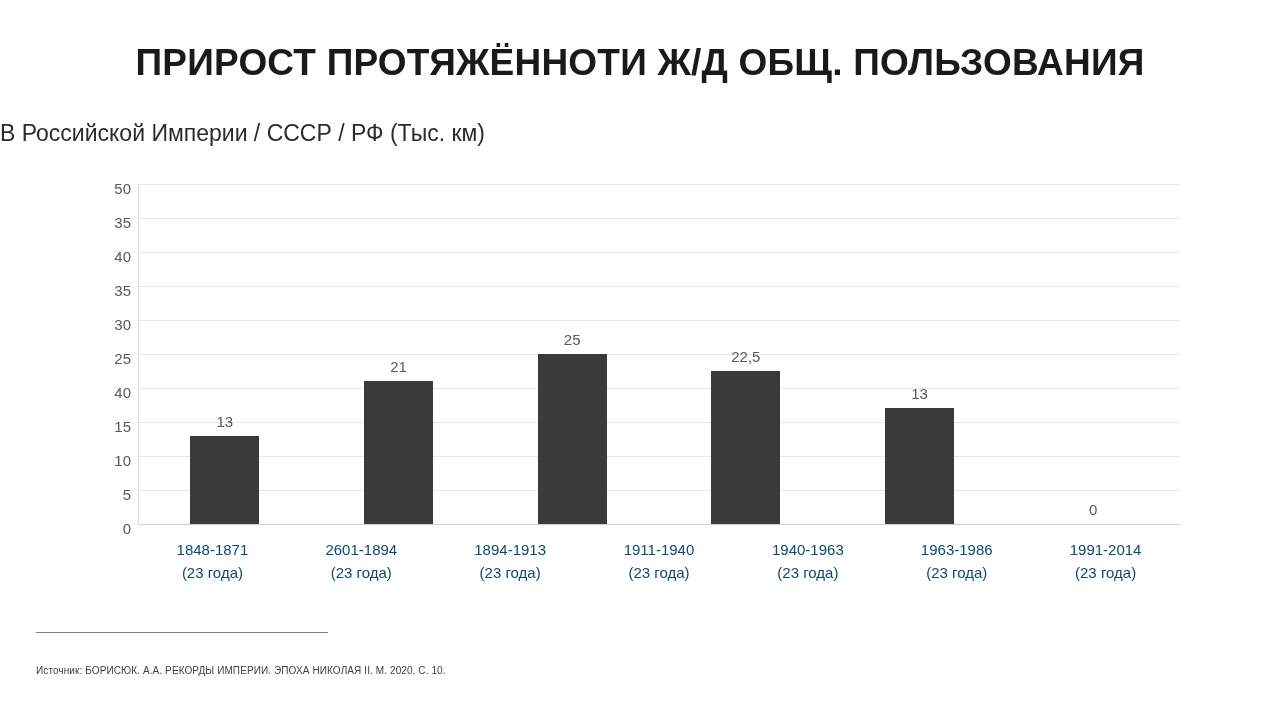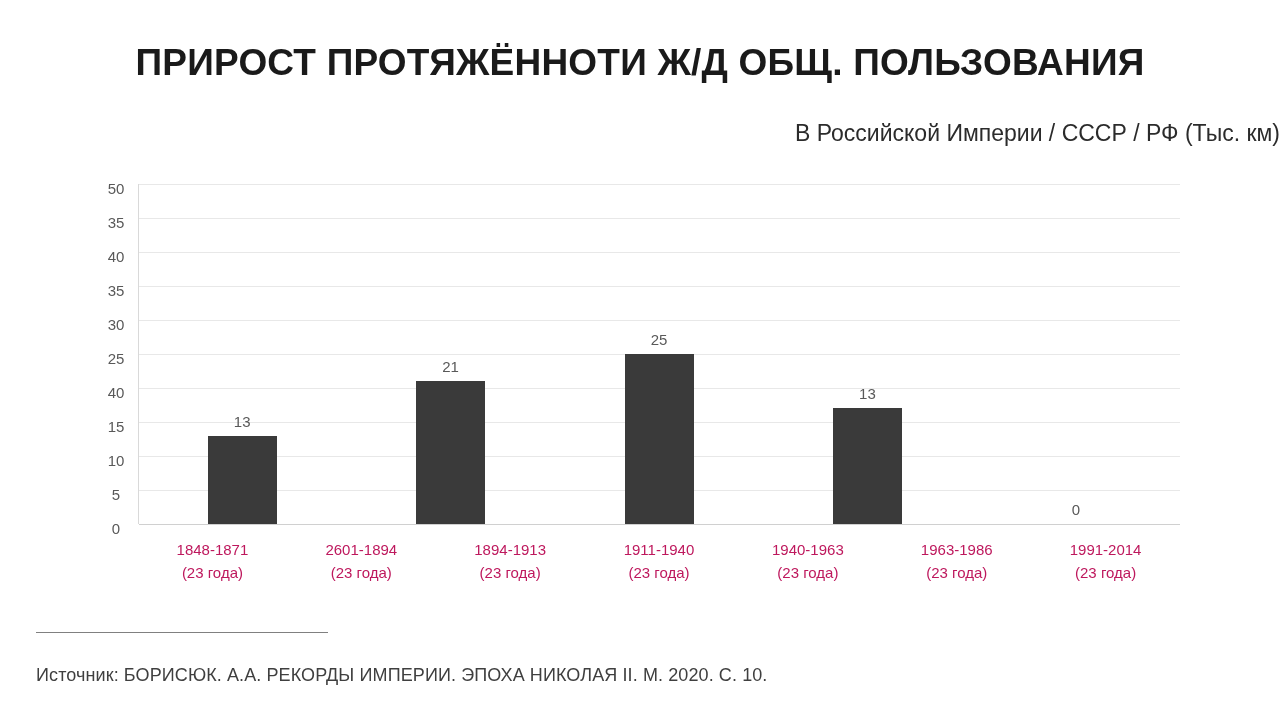--- a/index.html
+++ b/index.html
@@ -30,21 +30,21 @@
     font-size: 37px;
     font-weight: bold;
     color: #1a1a1a;
     letter-spacing: 0.2px;
   }
   .subtitle {
     position: absolute;
     top: 120px;
     left: 0;
     width: 1280px;
-    text-align: right;
+    text-align: left;
     font-size: 23px;
     font-weight: normal;
     color: #2b2b2b;
   }
 
   
   .chart {
     position: absolute;
     left: 100px;
     top: 180px;
@@ -66,21 +66,21 @@
     height: 1px;
     background: #e8e8e8;
   }
   .gridline.base {
     background: #d0d0d0;
   }
   .ytick {
     position: absolute;
     left: 0;
     width: 30px;
-    text-align: center;
+    text-align: right;
     font-size: 15px;
     color: #595959;
     transform: translateY(-50%);
   }
   .bars {
     position: absolute;
     left: 38px;
     top: 4px;
     right: 10px;
     height: 340px;
@@ -117,38 +117,38 @@
     left: 38px;
     right: 10px;
     top: 358px;
     display: flex;
     justify-content: space-around;
   }
   .xlabel {
     flex: 1 1 0;
     text-align: center;
     font-size: 15px;
-    color: #be185d;
+    color: #0c4a6e;
     line-height: 1.55;
   }
 
   
   .footer-rule {
     position: absolute;
     left: 36px;
     top: 632px;
     width: 292px;
     height: 1px;
     background: #808080;
   }
   .source {
     position: absolute;
     left: 36px;
     top: 665px;
-    font-size: 18px;
+    font-size: 10px;
     color: #3f3f3f;
     letter-spacing: 0.1px;
   }
 </style>
 </head>
 <body>
 
 <div class="slide">
 
   <div class="title">ПРИРОСТ ПРОТЯЖЁННОТИ Ж/Д ОБЩ. ПОЛЬЗОВАНИЯ</div>
@@ -186,20 +186,24 @@
         </div>
         <div class="barwrap">
           <div class="barlabel" style="bottom: 148.8px;">21</div>
           <div class="bar" style="height: 142.8px; background: rgb(58, 58, 58);"></div>
         </div>
         <div class="barwrap">
           <div class="barlabel" style="bottom: 176px;">25</div>
           <div class="bar" style="height: 170px; background: rgb(58, 58, 58);"></div>
         </div>
         <div class="barwrap">
+          <div class="barlabel" style="bottom: 159px;">22,5</div>
+          <div class="bar" style="height: 153px; background: rgb(58, 58, 58);"></div>
+        </div>
+        <div class="barwrap">
           <div class="barlabel" style="bottom: 121.6px;">13</div>
           <div class="bar" style="height: 115.6px; background: rgb(58, 58, 58);"></div>
         </div>
         <div class="barwrap">
           <div class="barlabel" style="bottom: 6px;">0</div>
           <div class="bar" style="height: 0px; background: rgb(58, 58, 58);"></div>
         </div>
       </div>
     <div class="xlabels" id="xlabels">
         <div class="xlabel">

